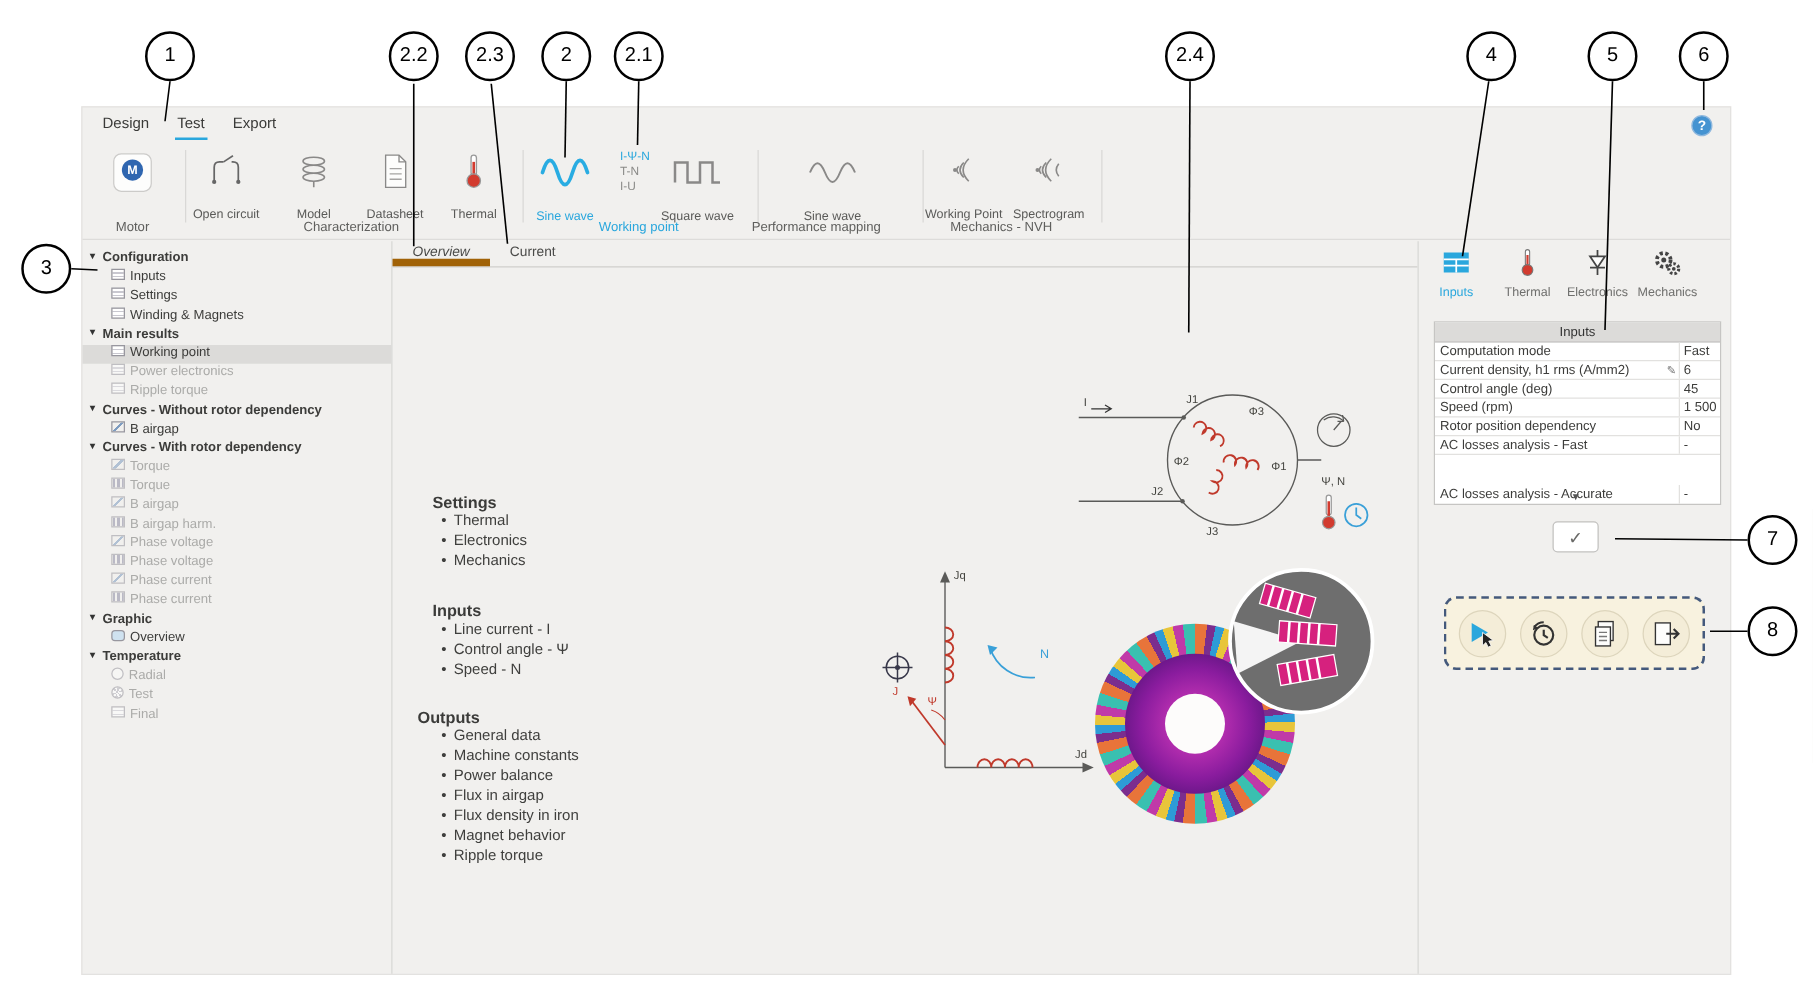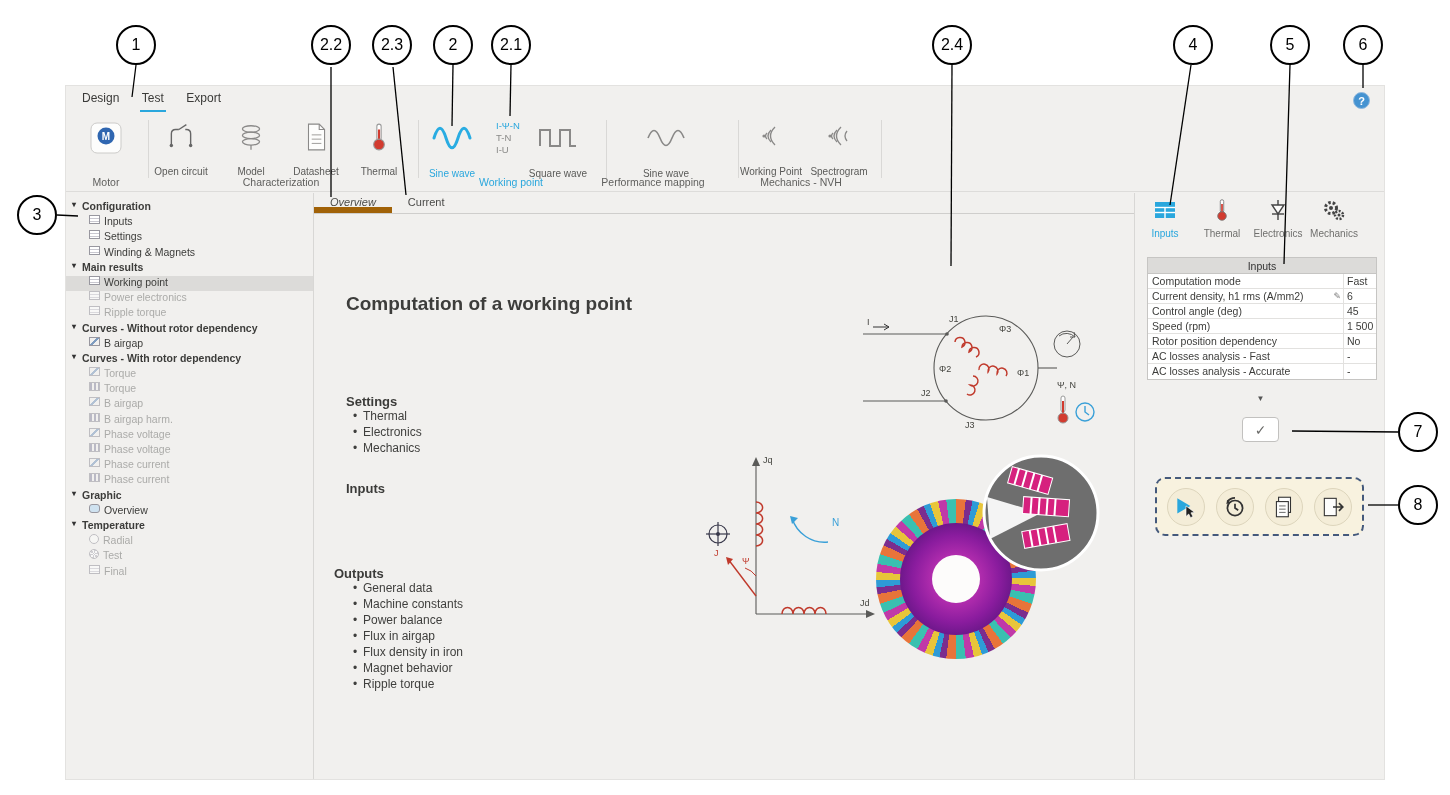--- a/index.html
+++ b/index.html
@@ -91,21 +91,21 @@
                  border-left:1px solid #d8d7d5; }
   .rp-tab { position:absolute; top:5px; width:56px; text-align:center; }
   .rp-tab svg { display:inline-block; }
   .rp-tab .rp-label { font-size:10px; color:#6f6f6d; margin-top:2px; }
   .rp-tab.active .rp-label { color:#2aa7dd; }
   .rp-table { position:absolute; left:12px; top:64px; width:230px; border:1px solid #c6c5c3;
               background:#fff; font-size:10.5px; }
   .rp-table-header { height:16px; background:#dcdbd9; text-align:center; line-height:16px;
                      border-bottom:1px solid #c6c5c3; color:#333; }
   .input-row { display:flex; height:15px; line-height:14px; border-bottom:1px solid #e2e1df; }
-  .input-row:last-child { border-bottom:none; }
+  .input-row:last-child { border-bottom:none;margin-top:24px; }
   .row-label { flex:1; padding-left:4px; border-right:1px solid #e2e1df; overflow:hidden;
                white-space:nowrap; display:flex; justify-content:space-between; }
   .input-row.edit .row-label::after { content:"✎"; color:#777; font-size:9px; padding-right:2px; }
   .row-value { width:32px; padding-left:3px; white-space:nowrap; }
   .rp-expander { position:absolute; left:0; width:100%; top:194px; text-align:center; }
   .rp-expander::before { content:"▼"; font-size:8px; color:#555; }
   .validate-btn { position:absolute; left:107px; top:224px; width:37px; height:25px; background:#fff;
                   border:1px solid #c2c1bf; border-radius:4px; display:flex; align-items:center;
                   justify-content:center; color:#6a6a68; font-size:14px; }
   .validate-btn::before { content:"✓"; }
@@ -432,33 +432,39 @@
     <div class="tabbar">
       <div class="tab active">
         <span>Overview</span>
       </div>
       <div class="tab">
         <span>Current</span>
       </div>
     </div>
 
     <div class="c-title">
-      <div>Computation of a working point</div>
     </div>
 
     <div class="c-section" style="left:280px;top:308px">Settings</div>
     <ul class="bullets" style="left:284px;top:322px">
   <li>Thermal</li>
 
   <li>Electronics</li>
 
   <li>Mechanics</li>
 </ul>
 
     <div class="c-section" style="left:280px;top:395px">Inputs</div>
+    <ul class="bullets" style="left:284px;top:409px">
+  <li>Line current - I</li>
+
+  <li>Control angle - Ψ</li>
+
+  <li>Speed - N</li>
+</ul>
 
     <div class="c-section" style="left:268px;top:480px">Outputs</div>
     <ul class="bullets" style="left:284px;top:494px">
   <li>General data</li>
 
   <li>Machine constants</li>
 
   <li>Power balance</li>
 
   <li>Flux in airgap</li>

